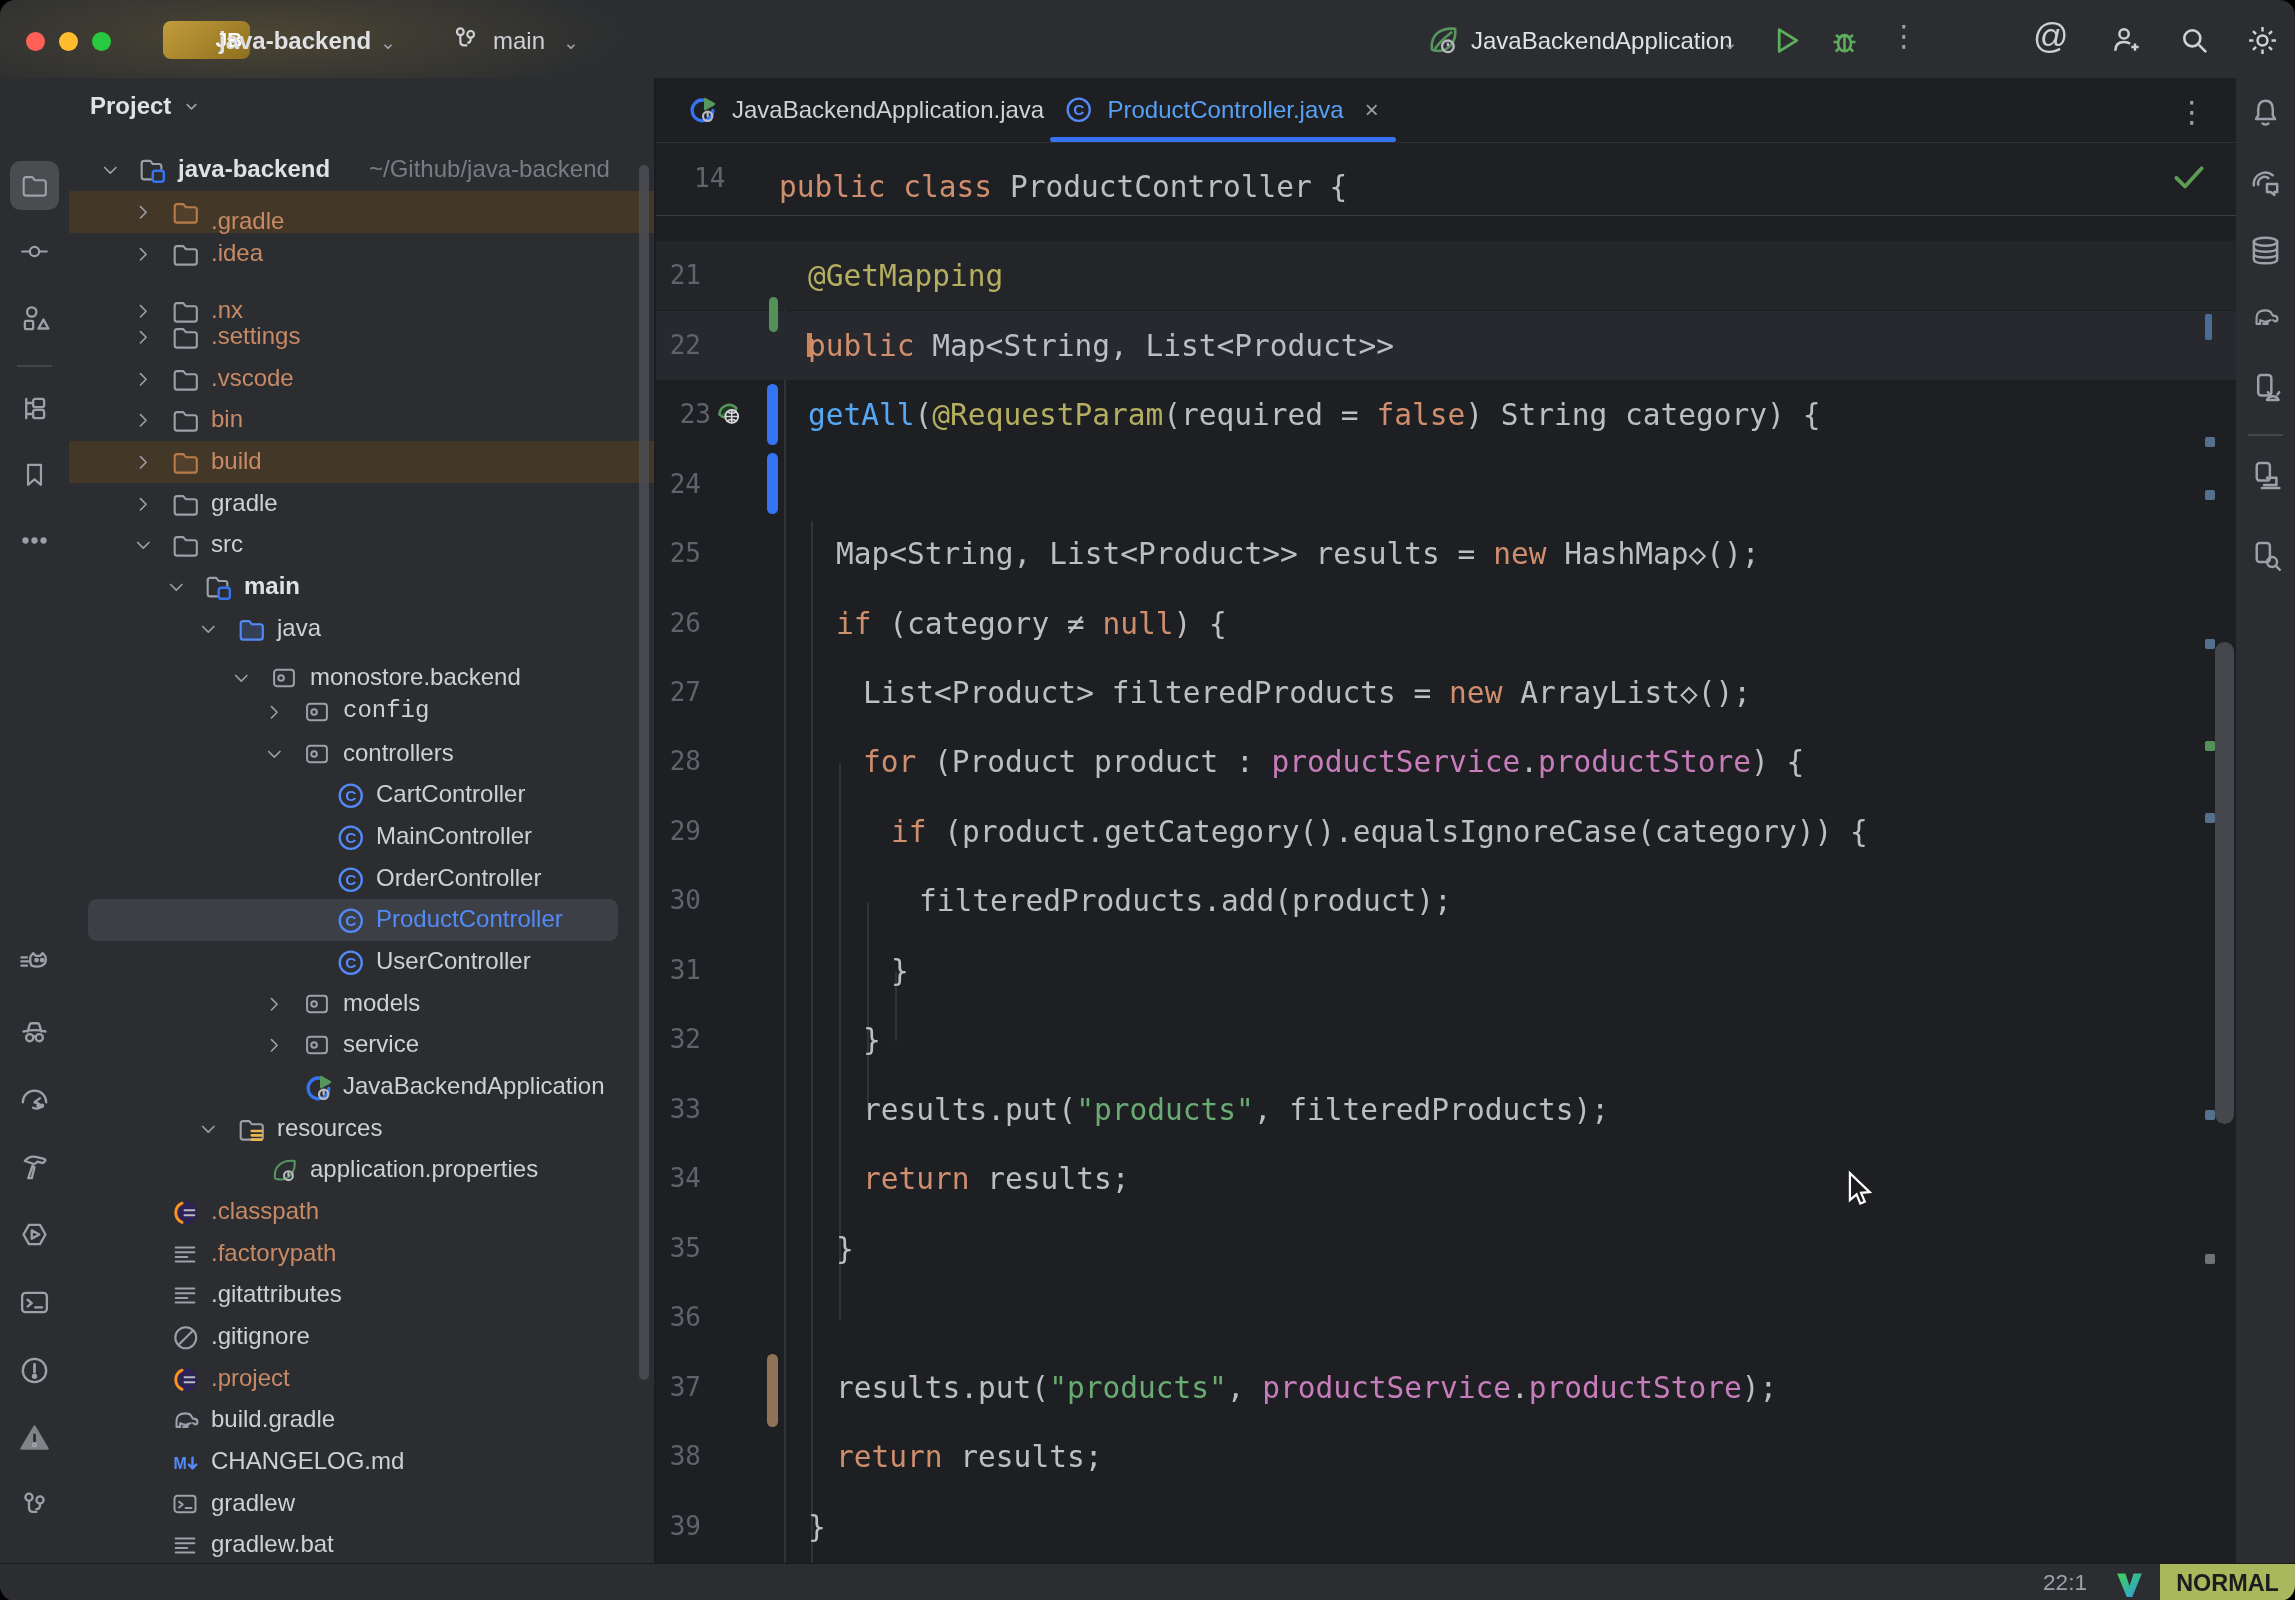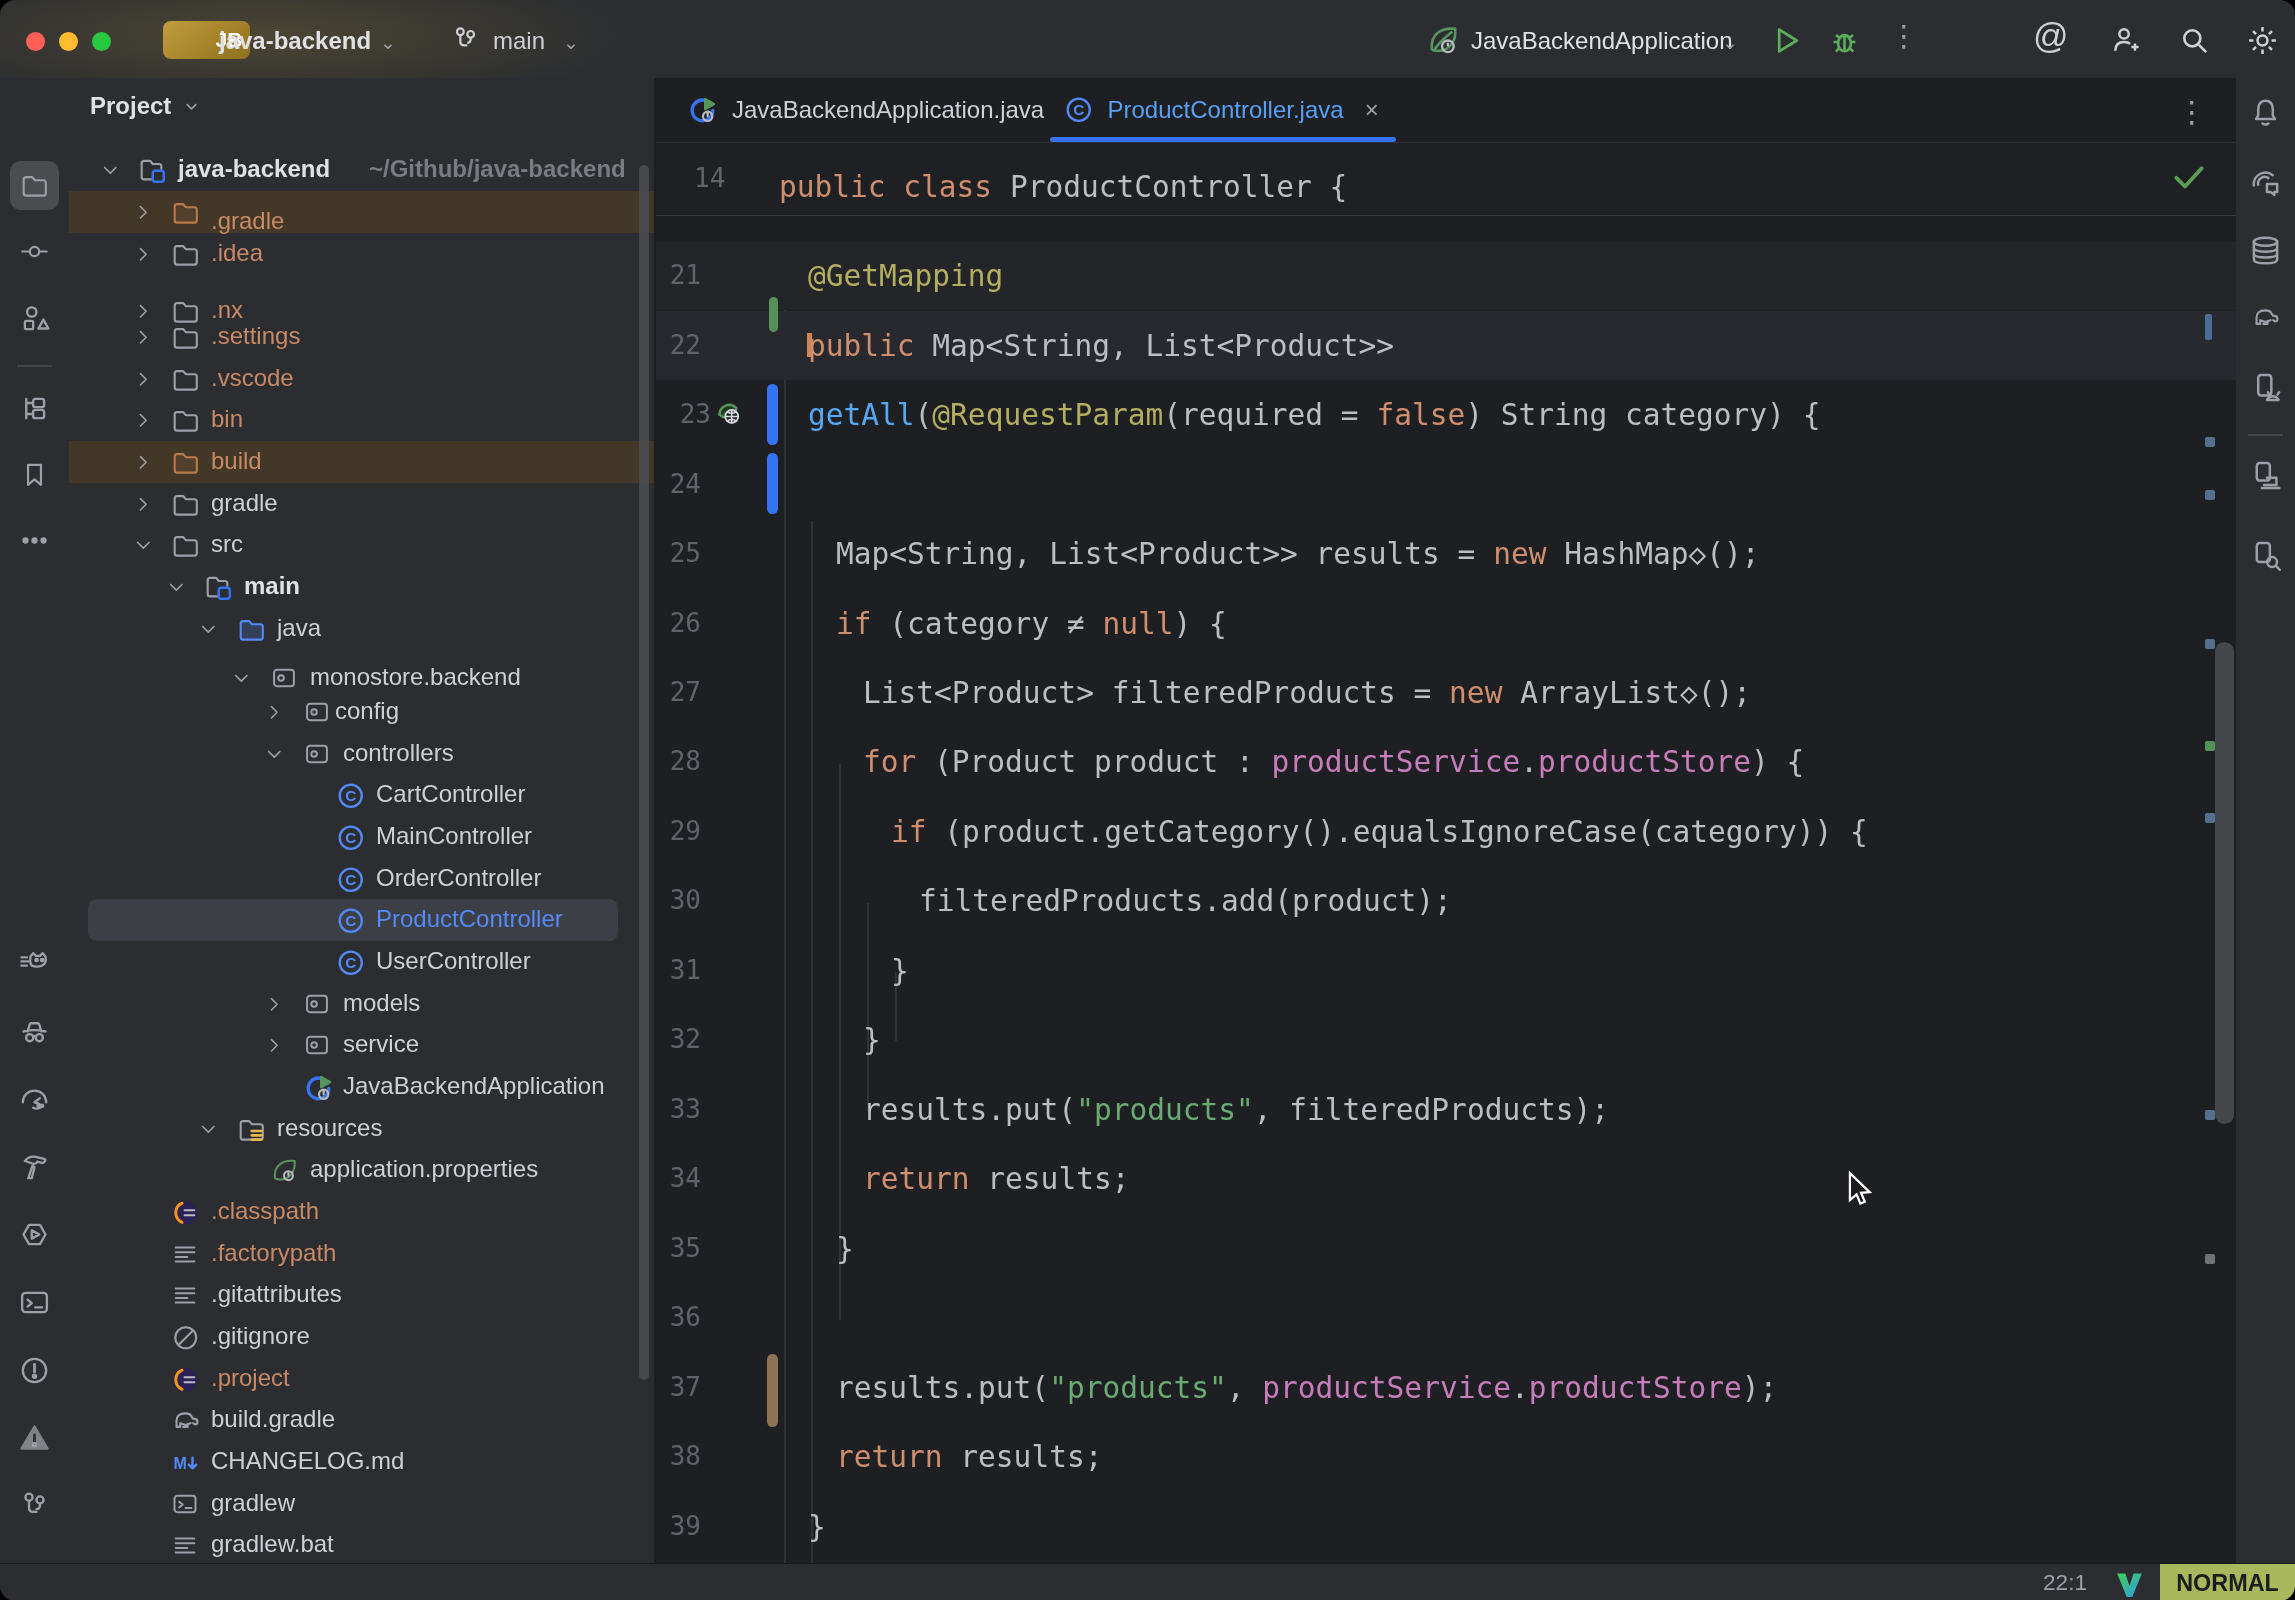--- a/index.html
+++ b/index.html
@@ -24,21 +24,21 @@
   .stripe-div{position:absolute;height:1.7px;background:#43454a;}
   
   #panel{left:69px;top:78px;width:585px;height:1485px;background:#2b2d30;overflow:hidden;}
   #panel-header{position:absolute;left:21px;top:14px;display:flex;align-items:center;gap:10.4px;
     color:#dfe1e5;font-size:24px;font-weight:700;}
   .trow{position:absolute;left:0;width:585px;height:42px;}
   .trow .lbl{font-size:24px;color:#ced0d6;white-space:nowrap;}
   .trow .lbl.orange{color:#c88a65;}
   .trow .lbl.blue{color:#548af7;}
   .trow .lbl.bold{font-weight:700;color:#dfe1e5;}
-  .trow .sfx{font-size:24px;color:#787c83;margin-left:12px;white-space:nowrap;font-weight:bold;}
+  .trow .sfx{font-size:24px;color:#787c83;margin-left:12px;white-space:nowrap;}
   .rowband-brown{position:absolute;left:0;width:585px;height:42px;background:#433828;}
   .rowband-sel{position:absolute;left:19px;width:530px;height:42px;background:#3c3f45;border-radius:8.7px;}
   #tree-scroll{left:570px;top:87px;width:10.4px;height:1215px;background:#4b4e53;border-radius:5.2px;opacity:.85;}
   
   #editor{left:655px;top:78px;width:1582px;height:1485px;background:#1e1f22;border-left:1.7px solid #1a1b1e;}
   #tabbar{position:absolute;left:0;top:0;width:1582px;height:64px;border-bottom:1.7px solid #2d2f33;background:#1e1f22;}
   .tab{position:absolute;top:0;height:64px;display:flex;align-items:center;gap:14px;font-size:24px;color:#ced0d6;}
   .tab.active{color:#56a0f5;}
   .tab-underline{position:absolute;top:59px;height:5.2px;border-radius:2.6px;background:#3574f0;}
   .tab-close{color:#9da0a8;font-size:24px;margin-left:7px;}
@@ -421,21 +421,21 @@
             <svg width="22.6" height="22.6" viewBox="0 0 24 24" fill="none" stroke="#9da0a8" stroke-width="1.7" stroke-linecap="round" stroke-linejoin="round">
               <path d="M9 6 l6 6 -6 6"></path>
             </svg>
           </span>
           <span style="position:absolute;left:234px;top:7px">
             <svg width="28" height="28" viewBox="0 0 24 24" fill="none" stroke="#9da0a8" stroke-width="1.7" stroke-linecap="round" stroke-linejoin="round">
               <rect x="3.5" y="5" width="17" height="14" rx="2.5"></rect>
               <circle cx="9.5" cy="12" r="2.4"></circle>
             </svg>
           </span>
-          <span class="lbl " style="position: absolute; left: 266px; top: 6px;">config</span>
+          <span class="lbl " style="position: absolute; left: 274px; top: 6px; font-family: Liberation Mono, monospace;">config</span>
         </div>
         <div class="trow" style="top: 655px;">
           <span style="position:absolute;left:194px;top:10.4px">
             <svg width="22.6" height="22.6" viewBox="0 0 24 24" fill="none" stroke="#9da0a8" stroke-width="1.7" stroke-linecap="round" stroke-linejoin="round">
               <path d="M6 9 l6 6 6-6"></path>
             </svg>
           </span>
           <span style="position:absolute;left:234px;top:7px">
             <svg width="28" height="28" viewBox="0 0 24 24" fill="none" stroke="#9da0a8" stroke-width="1.7" stroke-linecap="round" stroke-linejoin="round">
               <rect x="3.5" y="5" width="17" height="14" rx="2.5"></rect>

